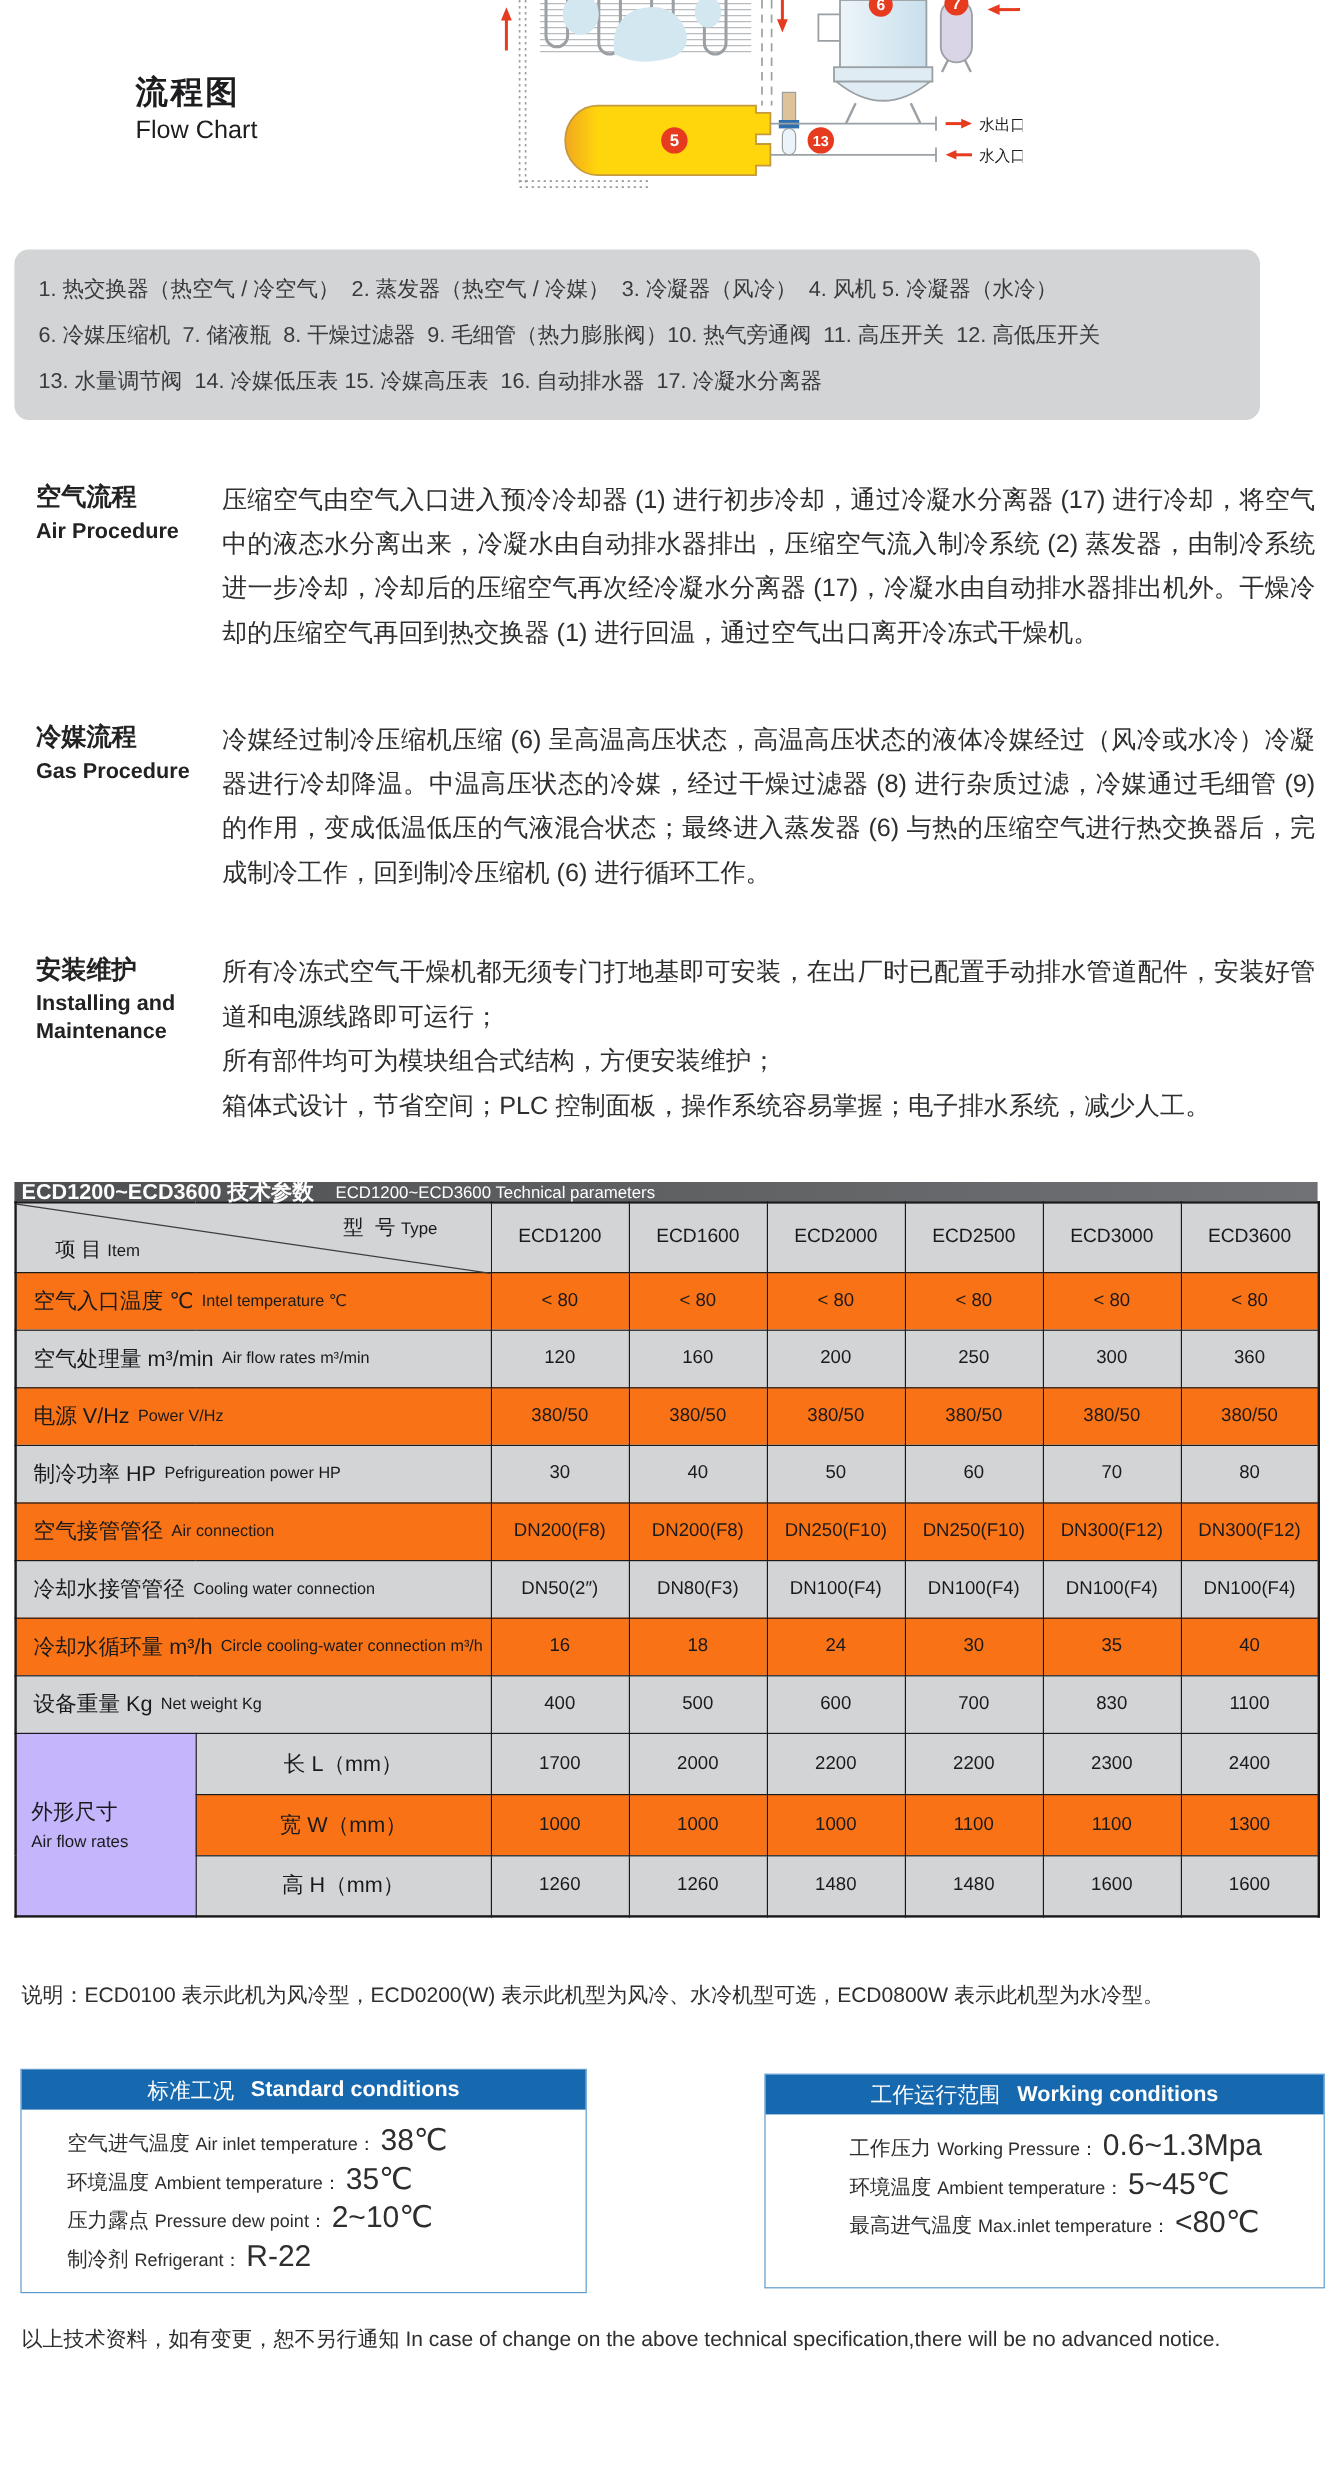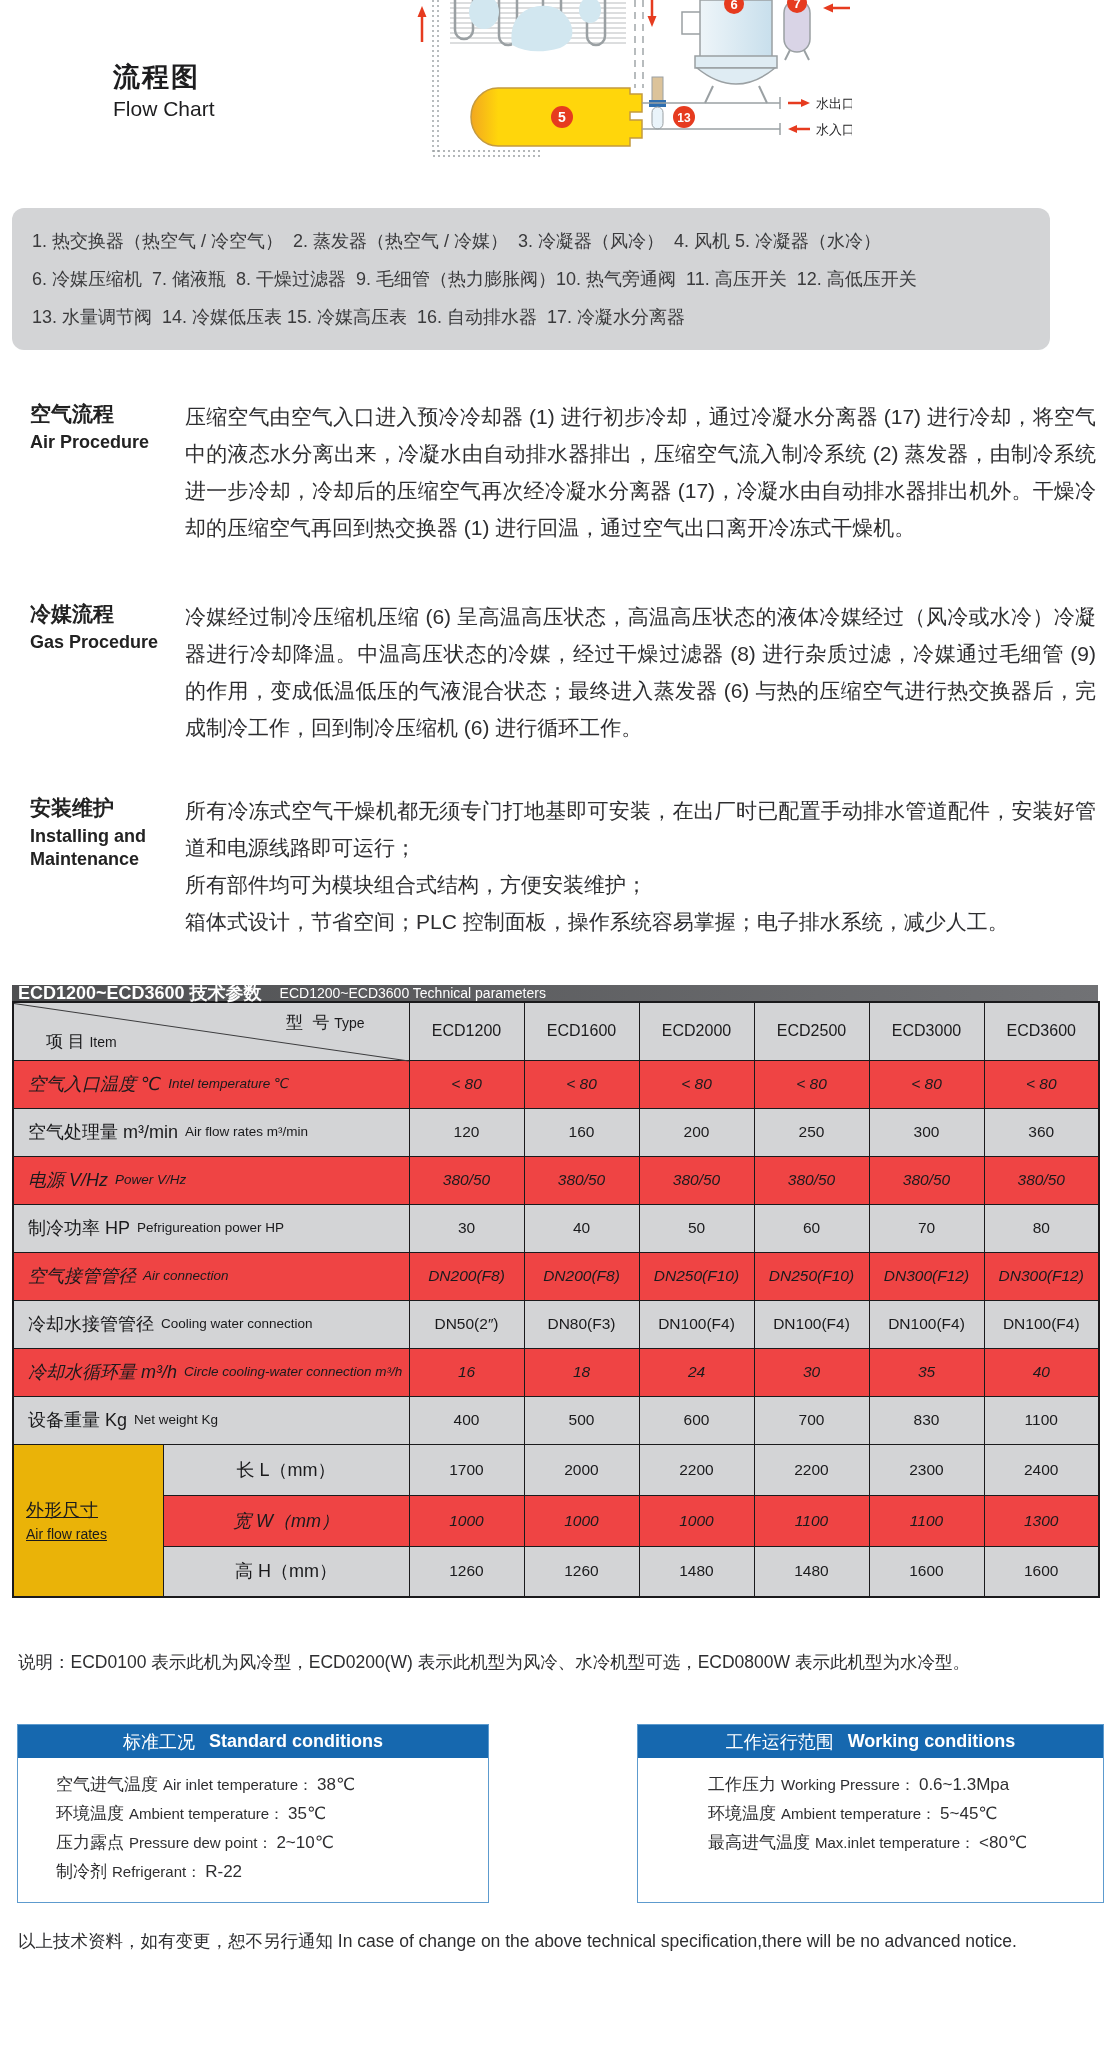--- a/index.html
+++ b/index.html
@@ -41,56 +41,56 @@
   .tbl-titlebar .cn{font-size:18px;font-weight:bold;margin-left:6px;white-space:pre;}
   .tbl-titlebar .en{font-size:14px;margin-left:18px;white-space:pre;}
   
   table.spec{
     border-collapse:collapse;table-layout:fixed;
     width:1086px;margin-left:12px;color:#1a1a1c;
     border:2px solid #1a1a1c;
   }
   table.spec td,table.spec th{border:1px solid #1a1a1c;padding:0;font-weight:normal;}
   tr.hdr{height:58px;} tr.data{height:48px;} tr.dim{height:51px;}
-  .g{background:#d3d4d6;} .w{background:#ef4444;font-style:italic;}
+  .g{background:#d3d4d6;} .w{background:#f97316;}
   .corner{position:relative;background:#d3d4d6;}
   .corner .diag{
     position:absolute;top:0;left:0;width:399px;height:0;
     border-top:1px solid #3c3c3e;transform:rotate(8.3deg);transform-origin:0 0;
   }
   .corner .type{position:absolute;top:8px;right:44px;font-size:17px;white-space:pre;}
   .corner .type .sm{font-size:14px;}
   .corner .item{position:absolute;bottom:7px;left:32px;font-size:17px;white-space:pre;}
   .corner .item .sm{font-size:14px;}
   th.model{font-size:16px;text-align:center;}
   td.lab{text-align:left;}
   td.lab .in{display:flex;align-items:center;padding-left:14px;padding-right:4px;}
   td.lab .cn{font-size:18px;white-space:pre;}
   td.lab .en{font-size:13.5px;margin-left:7px;line-height:1.25;}
   td.val{text-align:center;font-size:15.5px;}
-  td.dimhead{background:#eab308;vertical-align:middle;text-decoration:underline;}
+  td.dimhead{background:#c4b5fd;vertical-align:middle;}
   td.dimhead .cn{font-size:18px;padding-left:12px;}
   td.dimhead .en{font-size:14px;padding-left:12px;margin-top:4px;}
   td.dimsub{text-align:center;font-size:18px;white-space:pre;}
   
   .note{margin:52px 0 0 18px;font-size:17.5px;color:#2e2e30;}
   .cond-row{display:flex;margin:50px 0 0 17px;align-items:center;}
   .box{width:470px;border:1px solid #5d9bce;background:#fff;}
   .box.right{width:465px;margin-left:148px;}
   .box-head{
     height:33px;background:#1668af;color:#fff;
     display:flex;align-items:center;justify-content:center;font-size:18px;
   }
   .box-head .en{margin-left:14px;font-weight:bold;}
   .box-body{padding:12px 8px 12px 38px;min-height:120px;}
   .box.right .box-body{padding-left:70px;}
   .cond-line{line-height:29px;color:#2e2e30;}
   .cond-line .c{font-size:17px;}
   .cond-line .e{font-size:15px;margin-left:5px;}
-  .cond-line .v{font-size:17px;margin-left:4px;}
+  .cond-line .v{font-size:25px;margin-left:4px;}
   .footer{margin:26px 0 0 18px;font-size:17.5px;color:#2e2e30;}
 </style>
 </head>
 <body>
 
 <div>
 
   <div class="hero">
     <div class="hero-title">
       <div class="cn">流程图</div>

